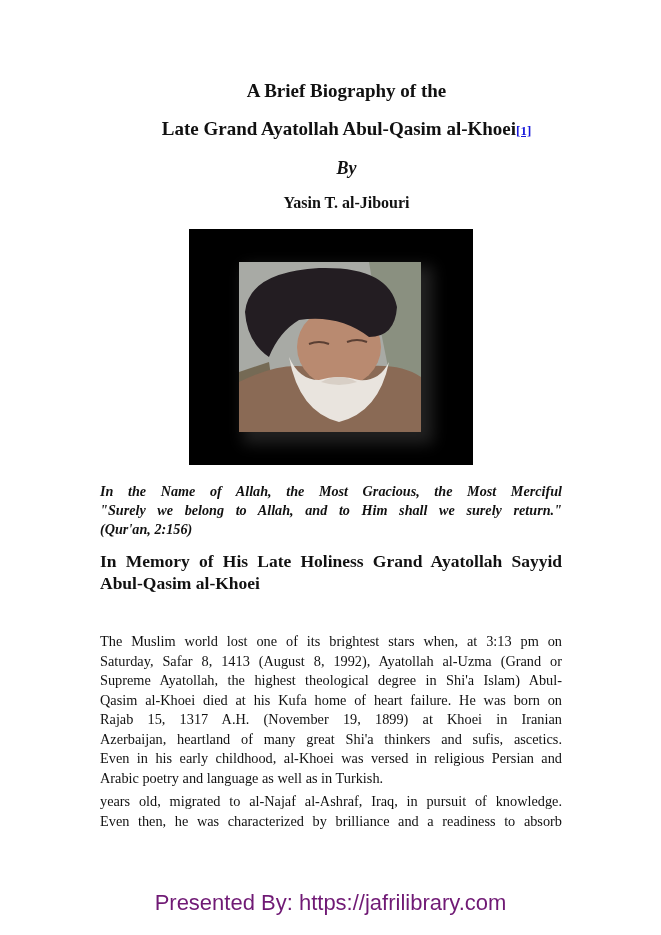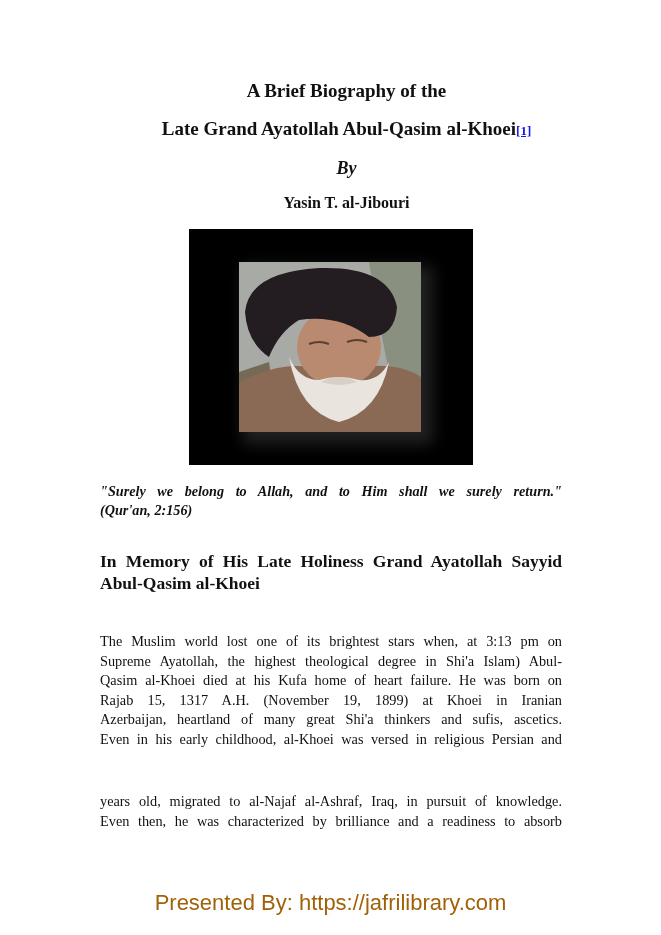--- a/index.html
+++ b/index.html
@@ -25,21 +25,21 @@
   .heading { top: 550px; font-size: 17.5px; font-weight: bold; line-height: 22px; }
   .heading span { display:block; text-align: justify; text-align-last: justify; }
   .heading span.last { text-align-last: left; }
   .para { font-size: 14.3px; line-height: 19.5px; margin-top: 24px; }
   .para span { display: block; text-align: justify; text-align-last: justify; white-space: nowrap; }
   .para span.last { text-align-last: left; }
   .p1 { top: 608px; }
   .p2 { top: 768px; }
 
   .watermark { position: absolute; left: 0; width: 661px; top: 890px; text-align: center;
-               font-family: "Liberation Sans", "DejaVu Sans", sans-serif; font-size: 22px; color: #a16207; }
+               font-family: "Liberation Sans", "DejaVu Sans", sans-serif; font-size: 22px; color: #701a75; }
 </style>
 </head>
 <body>
 
 <div class="center title1">A Brief Biography of the</div>
 <div class="center title2"><span>Late Grand Ayatollah Abul-Qasim al-Khoei</span><a>[1]</a></div>
 <div class="center by">By</div>
 <div class="center author">Yasin T. al-Jibouri</div>
 
 <div class="portrait">
@@ -58,36 +58,39 @@
       <path d="M50 95 Q60 150 100 160 Q140 150 150 100 Q140 120 120 118 Q100 112 80 118 Q60 118 50 95 Z" fill="#e9e4de"></path>
       <path d="M82 120 Q100 110 118 120 Q100 126 82 120 Z" fill="#d8cfc6"></path>
 
       <path d="M70 82 Q80 78 90 82" stroke="#5a3f33" stroke-width="2" fill="none"></path>
       <path d="M108 80 Q118 76 128 80" stroke="#5a3f33" stroke-width="2" fill="none"></path>
     </svg>
   </div>
 </div>
 
 <div class="col invocation">
+  <span>In the Name of Allah, the Most Gracious, the Most Merciful</span>
   <span>"Surely we belong to Allah, and to Him shall we surely return."</span>
   <span class="last">(Qur'an, 2:156)</span>
 </div>
 
 <div class="col heading">
   <span>In Memory of His Late Holiness Grand Ayatollah Sayyid</span>
   <span class="last">Abul-Qasim al-Khoei</span>
 </div>
 
 <div class="col para p1">
   <span>The Muslim world lost one of its brightest stars when, at 3:13 pm on</span>
+  <span>Saturday, Safar 8, 1413 (August 8, 1992), Ayatollah al-Uzma (Grand or</span>
   <span>Supreme Ayatollah, the highest theological degree in Shi'a Islam) Abul-</span>
   <span>Qasim al-Khoei died at his Kufa home of heart failure. He was born on</span>
   <span>Rajab 15, 1317 A.H. (November 19, 1899) at Khoei in Iranian</span>
   <span>Azerbaijan, heartland of many great Shi'a thinkers and sufis, ascetics.</span>
   <span>Even in his early childhood, al-Khoei was versed in religious Persian and</span>
+  <span class="last">Arabic poetry and language as well as in Turkish.</span>
 </div>
 
 <div class="col para p2">
   <span>years old, migrated to al-Najaf al-Ashraf, Iraq, in pursuit of knowledge.</span>
   <span>Even then, he was characterized by brilliance and a readiness to absorb</span>
 </div>
 
 <div class="watermark">Presented By: https://jafrilibrary.com</div>
 
 </body></html>

